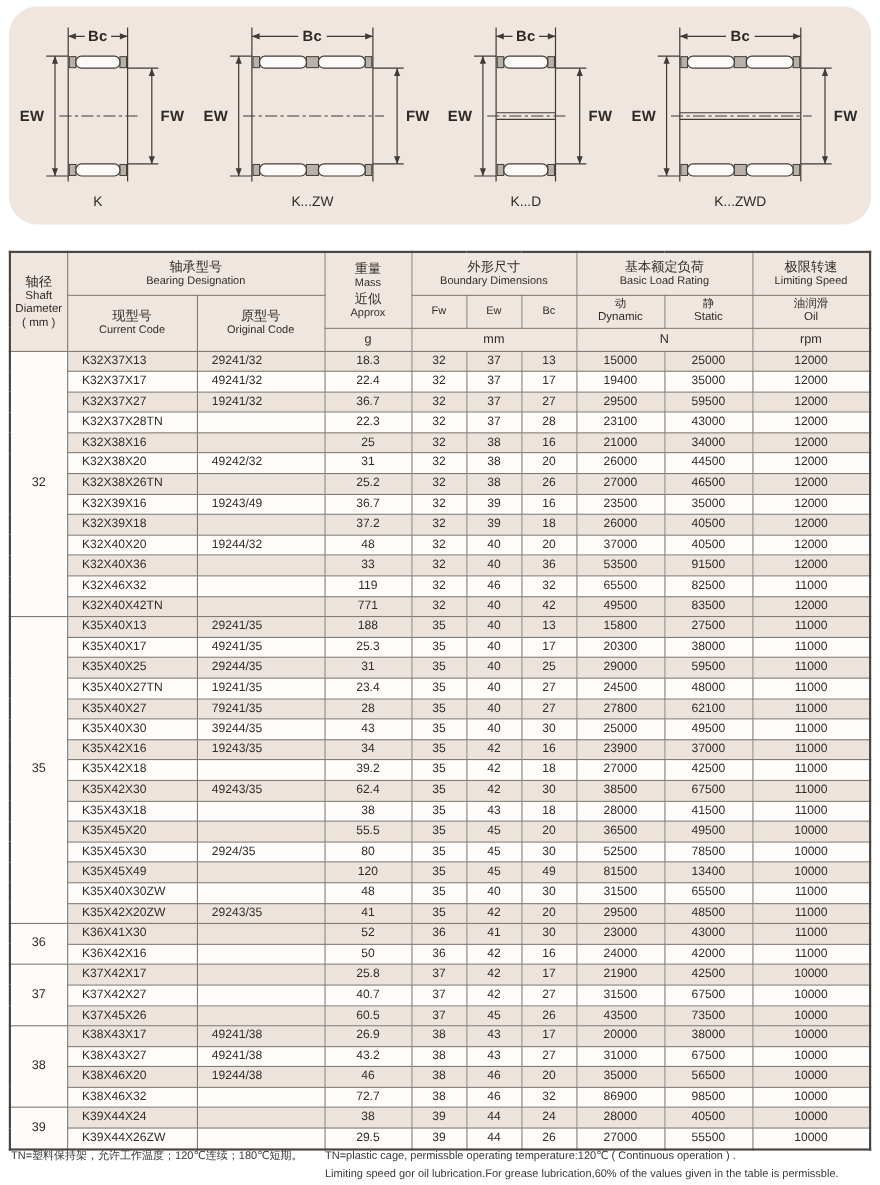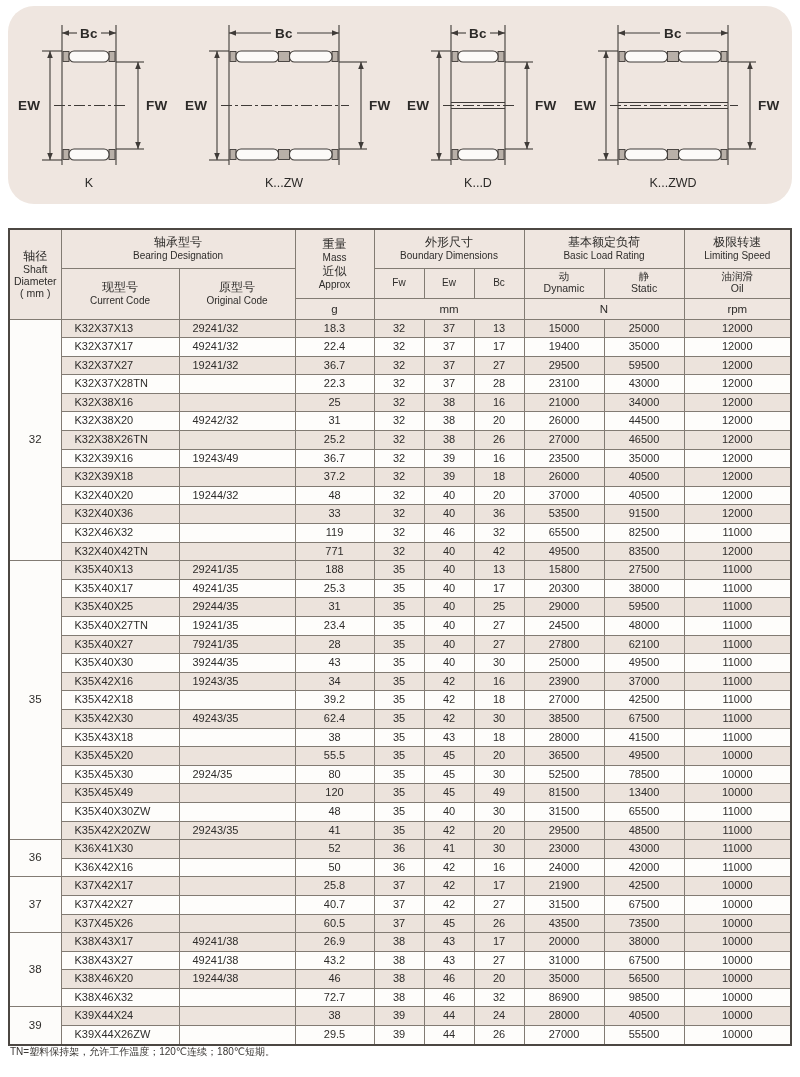--- a/index.html
+++ b/index.html
@@ -700,13 +700,17 @@
         <td class="c7">55500</td>
         <td class="c8">10000</td>
       </tr>
     </tbody>
 </table>
 
 <div class="notes">
   <div class="col cn">
     <div>TN=塑料保持架，允许工作温度；120℃连续；180℃短期。</div>
   </div>
+  <div class="col en">
+    <div>TN=plastic cage, permissble operating temperature:120℃ ( Continuous operation ) .</div>
+    <div>Limiting speed gor oil lubrication.For grease lubrication,60% of the values given in the table is permissble.</div>
+  </div>
 </div>
 
 </body></html>

